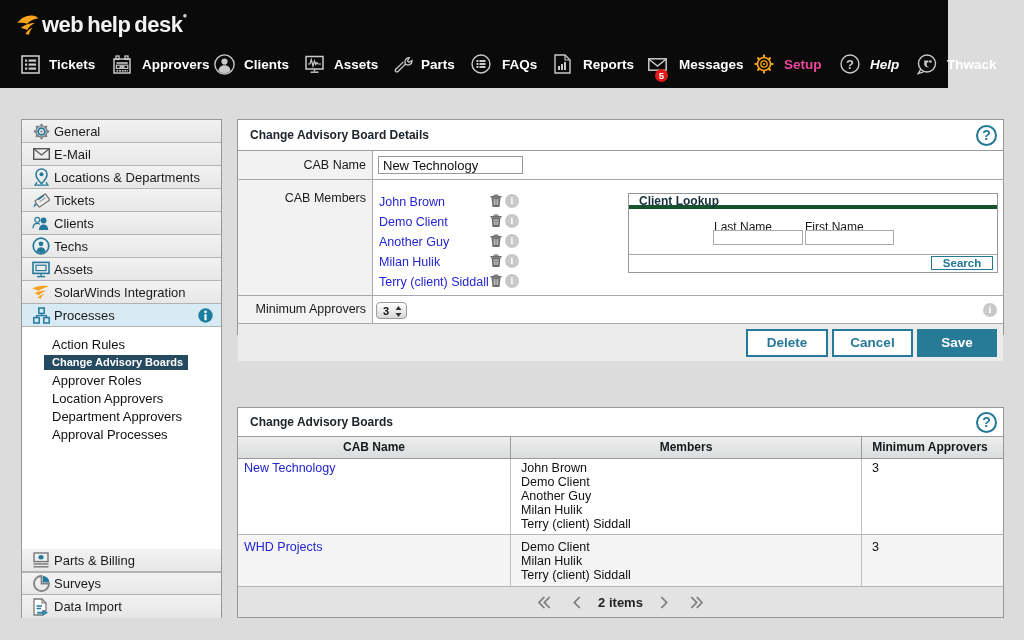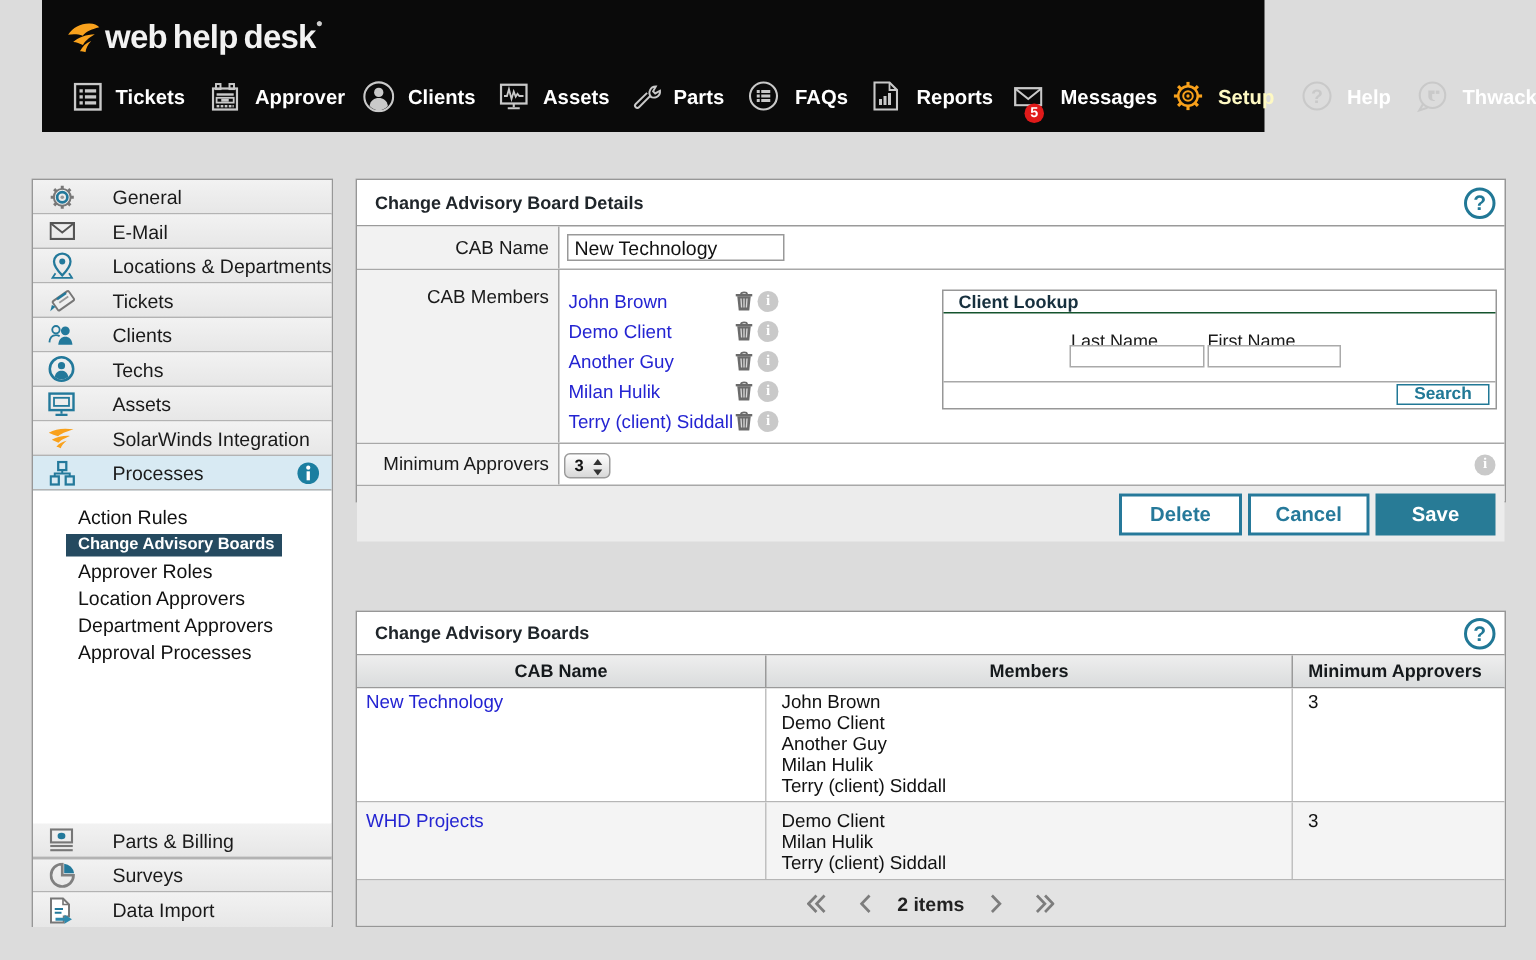--- a/index.html
+++ b/index.html
@@ -1,33 +1,33 @@
 <!DOCTYPE html>
 <html><head>
 <meta charset="utf-8">
 <style>
 * { margin:0; padding:0; box-sizing:border-box; }
 html,body { width:1024px; height:640px; overflow:hidden; }
 body { font-family:"Liberation Sans", sans-serif; background:#dcdcdc; }
 #app { position:relative; width:1024px; height:640px; }
 
-#topbar { position:absolute; left:0; top:0; width:815px; height:88px; background:#0a0a0a;margin-left:28px; }
+#topbar { position:absolute; left:0; top:0; width:948px; height:88px; background:#0a0a0a; }
 #logo { position:absolute; left:17px; top:11px; display:flex; align-items:center; }
 #logotext { color:#f2f2f2; font-size:22px; font-weight:bold; letter-spacing:-0.5px; margin-left:3px; }
 #logotm { color:#cccccc; font-size:8px; vertical-align:14px; }
 .nav { position:absolute; top:52px; height:24px; display:flex; align-items:center; }
 .nav .lbl { color:#ffffff; font-size:13.5px; font-weight:bold; }
 .nav svg { display:block; }
-#nav-setup .lbl { color:#fef9c3; }
+#nav-setup .lbl { color:#ec4899; }
 .badge { position:absolute; left:7px; top:11px; width:13px; height:13px; background:#e01a1a; border-radius:50%; color:#fff; font-size:9.5px; font-weight:bold; text-align:center; line-height:13px; }
 
 #sidebar { position:absolute; left:21px; top:119px; width:201px; height:499px; border:1px solid #979797; background:#ffffff; }
 .srow { height:23px; display:flex; align-items:center; padding-left:10px; border-bottom:1px solid #b3b3b3; background:linear-gradient(#f2f2f2,#e7e7e7); }
 .srow .sic { width:18px; height:18px; display:flex; align-items:center; justify-content:center; }
-.srow .stx { margin-left:25px; font-size:13px; color:#1a1a1a; }
+.srow .stx { margin-left:4px; font-size:13px; color:#1a1a1a; }
 .srow.sel { background:#d8eaf3; position:relative; }
 #submenu { height:222px; background:#fff; padding-top:9px; }
 .subitem { height:18px; line-height:18px; font-size:13px; color:#111; padding-left:30px; }
 .subitem span.selbox { display:inline-block; background:#254a60; color:#fff; font-weight:bold; font-size:11px; margin-left:-8px; padding:0px 5px 0px 8px; height:15px; line-height:15px; vertical-align:1px; }
 .srow.btop { border-top:1px solid #b3b3b3; }
 .srow.last { border-bottom:none; }
 
 .panel { position:absolute; left:237px; width:767px; border:1px solid #979797; background:#ffffff; }
 #panel1 { top:119px; height:216px; }
 #panel2 { top:407px; height:211px; }
@@ -46,21 +46,21 @@
 #row-min .flabel { line-height:27px; }
 #cabinput { position:absolute; left:5px; top:5px; width:145px; height:18px; border:1px solid #999; font-size:13px; font-family:"Liberation Sans",sans-serif; padding:0 4px; color:#111; }
 .member { position:relative; height:20px; line-height:20px; margin-left:6px; width:160px; }
 .member a { color:#2424d2; font-size:12.5px; text-decoration:none; }
 .member .tr { position:absolute; left:111px; top:3px; line-height:0; }
 .member .inf { position:absolute; left:126px; top:3px; line-height:0; }
 .ginfo { display:inline-block; width:14px; height:14px; background:#c9c9c9; border-radius:50%; color:#fff; font-weight:bold; font-size:10px; font-family:"Liberation Serif",serif; text-align:center; line-height:14px; }
 #members-list { padding-top:11px; }
 
 #lookup { position:absolute; left:255px; top:13px; width:370px; height:80px; border:1px solid #979797; background:#fff; }
-#lookup .lhead { height:15px; border-bottom:1px solid #14532d; font-weight:bold; font-size:12px; color:#17303e; padding-left:10px; line-height:14px; }
+#lookup .lhead { height:15px; border-bottom:4px solid #14532d; font-weight:bold; font-size:12px; color:#17303e; padding-left:10px; line-height:14px; }
 #lookup .lmid { height:46px; border-bottom:1px solid #a8a8a8; position:relative; }
 #lookup .llab { position:absolute; top:11px; font-size:12px; color:#1a1a1a; }
 #lookup input { position:absolute; top:21px; height:15px; border:1px solid #aaa; }
 #lookup .lfoot { height:17px; position:relative; }
 #searchbtn { position:absolute; right:4px; top:1px; width:62px; height:14px; border:1px solid #217896; color:#217896; font-weight:bold; font-size:11.5px; text-align:center; line-height:12px; background:#fff; }
 #minsel { position:absolute; left:3px; top:6px; width:31px; height:17px; border:1px solid #9a9a9a; border-radius:4px; background:linear-gradient(#ffffff,#d8d8d8); font-size:11px; font-weight:bold; color:#111; }
 #minsel .n { position:absolute; left:6px; top:2px; line-height:13px; }
 #mininfo { position:absolute; right:6px; top:7px; }
 #pfoot { height:37px; background:#ececec; display:flex; align-items:center; justify-content:flex-end; padding-right:6px; }
 .btn { height:28px; display:inline-block; text-align:center; font-weight:bold; font-size:13.5px; margin-left:4px; }
@@ -119,21 +119,21 @@
         <rect x="1" y="4" width="16" height="14" fill="none" stroke="#c9c9c9" stroke-width="1.5"></rect>
         <rect x="3.4" y="7.2" width="11.4" height="1.6"></rect>
         <rect x="3.4" y="10.2" width="11.4" height="3.2" fill="none" stroke="#c9c9c9" stroke-width="1.2"></rect>
         <rect x="6.5" y="10.8" width="5" height="2"></rect>
         <rect x="3.4" y="15" width="1.8" height="1.6"></rect>
           <rect x="6.1" y="15" width="1.8" height="1.6"></rect>
           <rect x="8.8" y="15" width="1.8" height="1.6"></rect>
           <rect x="11.5" y="15" width="1.8" height="1.6"></rect>
           <rect x="14" y="15" width="0.8" height="1.6"></rect>
       </svg>
-      <span class="lbl" style="margin-left:11px;">Approver</span>
+      <span class="lbl" style="margin-left:11px;">Approvers</span>
     </div>
 
     <div class="nav" style="left:214px;">
       <svg width="21" height="21" viewBox="0 0 21 21">
         <circle cx="10.5" cy="10.5" r="9.6" fill="none" stroke="#c9c9c9" stroke-width="1.4"></circle>
         <circle cx="10.5" cy="7.6" r="3.1" fill="#c9c9c9"></circle>
         <path d="M4.4 16.6 C5 12.9 7.5 11.3 10.5 11.3 C13.5 11.3 16 12.9 16.6 16.6 C15 18.4 13 19.4 10.5 19.4 C8 19.4 6 18.4 4.4 16.6 Z" fill="#c9c9c9"></path>
       </svg>
       <span class="lbl" style="margin-left:9px;">Clients</span>
     </div>
@@ -207,21 +207,21 @@
         </g>
       </svg>
       <span class="lbl" style="margin-left:10px;">Setup</span>
     </div>
 
     <div class="nav" style="left:840px;">
       <svg width="20" height="20" viewBox="0 0 20 20">
         <circle cx="10" cy="10" r="9" fill="none" stroke="#c9c9c9" stroke-width="1.4"></circle>
         <text x="10" y="14.5" text-anchor="middle" font-family="Liberation Sans" font-size="13" font-weight="bold" fill="#c9c9c9">?</text>
       </svg>
-      <span class="lbl" style="margin-left:10px;">Help</span>
+      <span class="lbl" style="margin-left:10px;font-style:italic;">Help</span>
     </div>
 
     <div class="nav" style="left:916px;">
       <svg width="21" height="21" viewBox="0 0 21 21">
         <circle cx="11" cy="9.5" r="8.5" fill="none" stroke="#c9c9c9" stroke-width="1.4"></circle>
         <path d="M4.6 15.5 L2.2 19.6 L7.6 17.8" fill="none" stroke="#c9c9c9" stroke-width="1.4"></path>
         <path d="M8.2 6.4 L12.4 6.4 L12.4 8.6 L10.8 8.6 L10.8 11 C10.8 12.2 11.4 12.8 12.6 12.8 L12.6 13.4 C10 13.4 8.2 12.4 8.2 10 Z" fill="#c9c9c9"></path>
         <rect x="13.2" y="6.4" width="2.4" height="2.2" fill="#c9c9c9"></rect>
       </svg>
       <span class="lbl" style="margin-left:10px;">Thwack</span>

